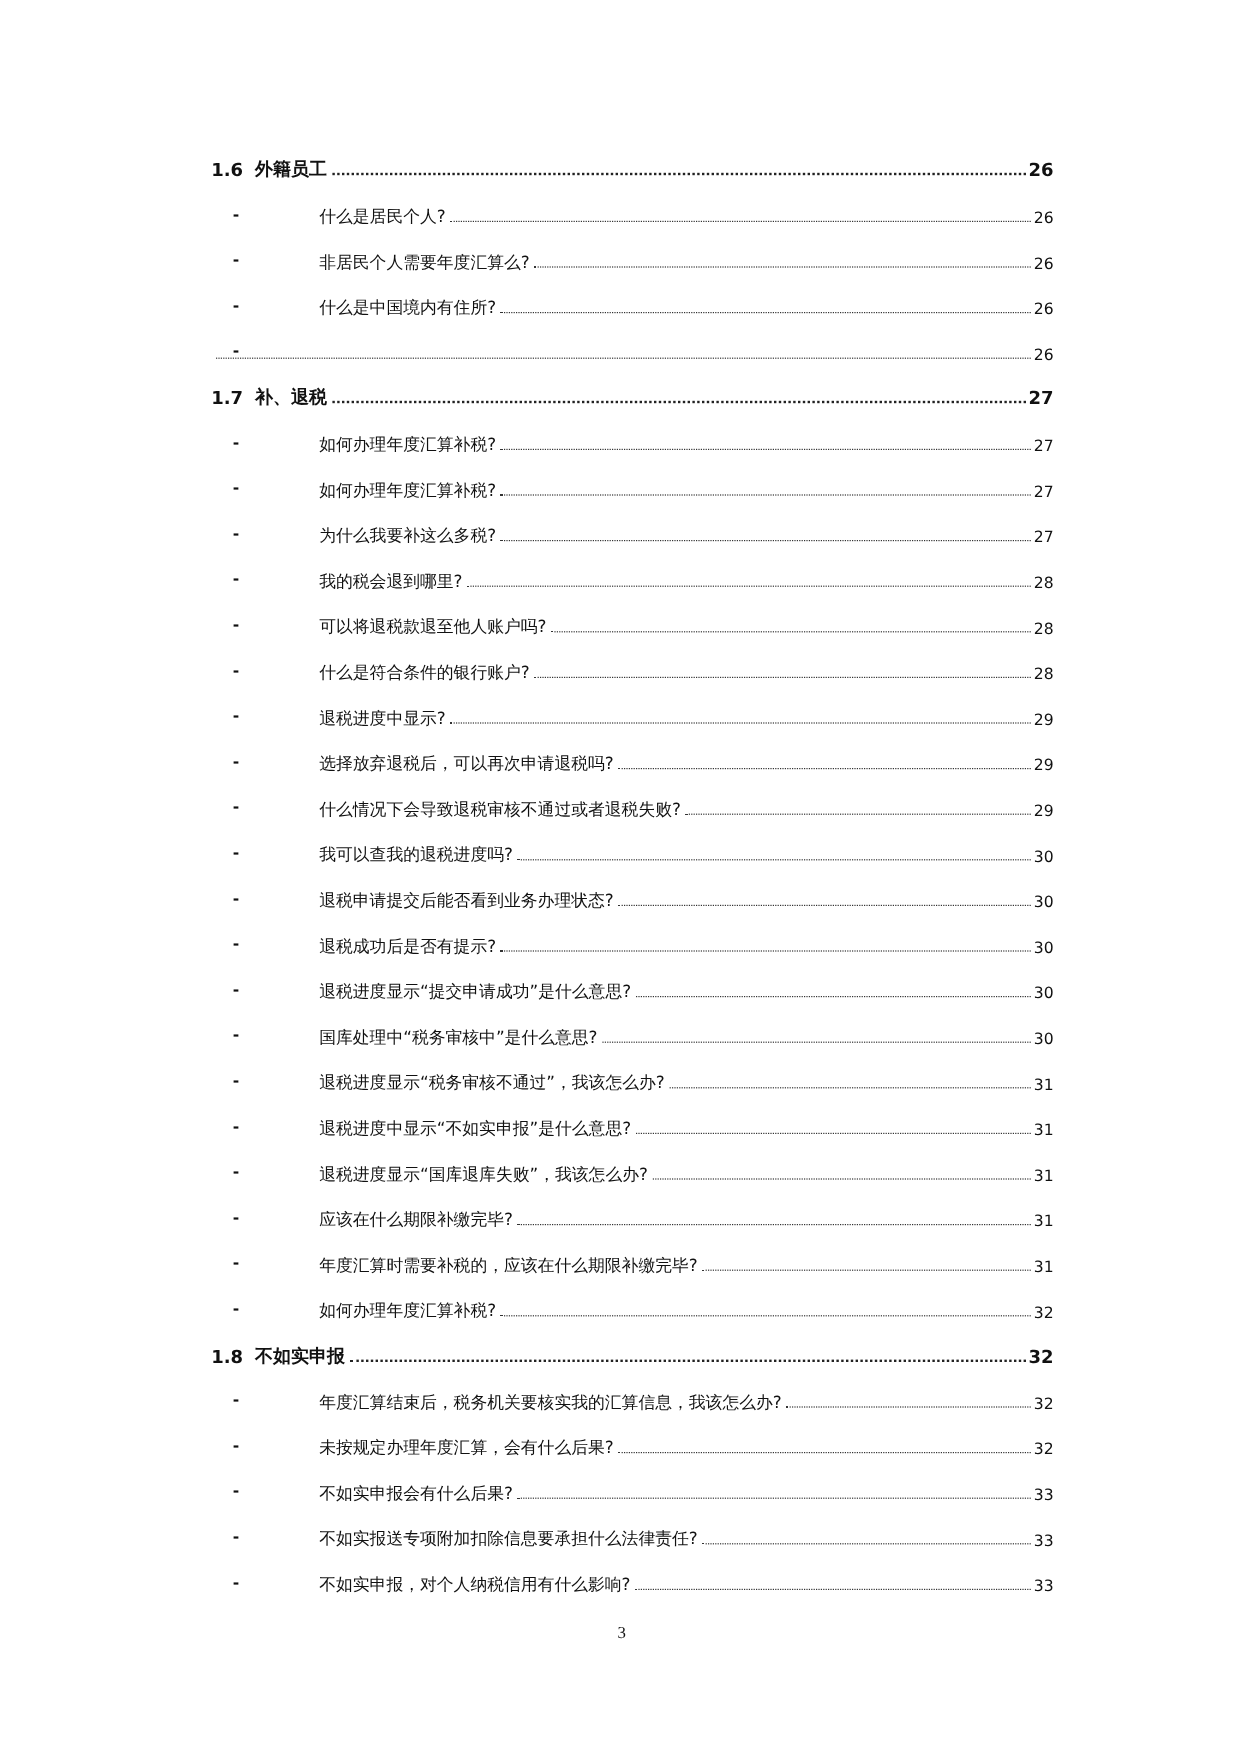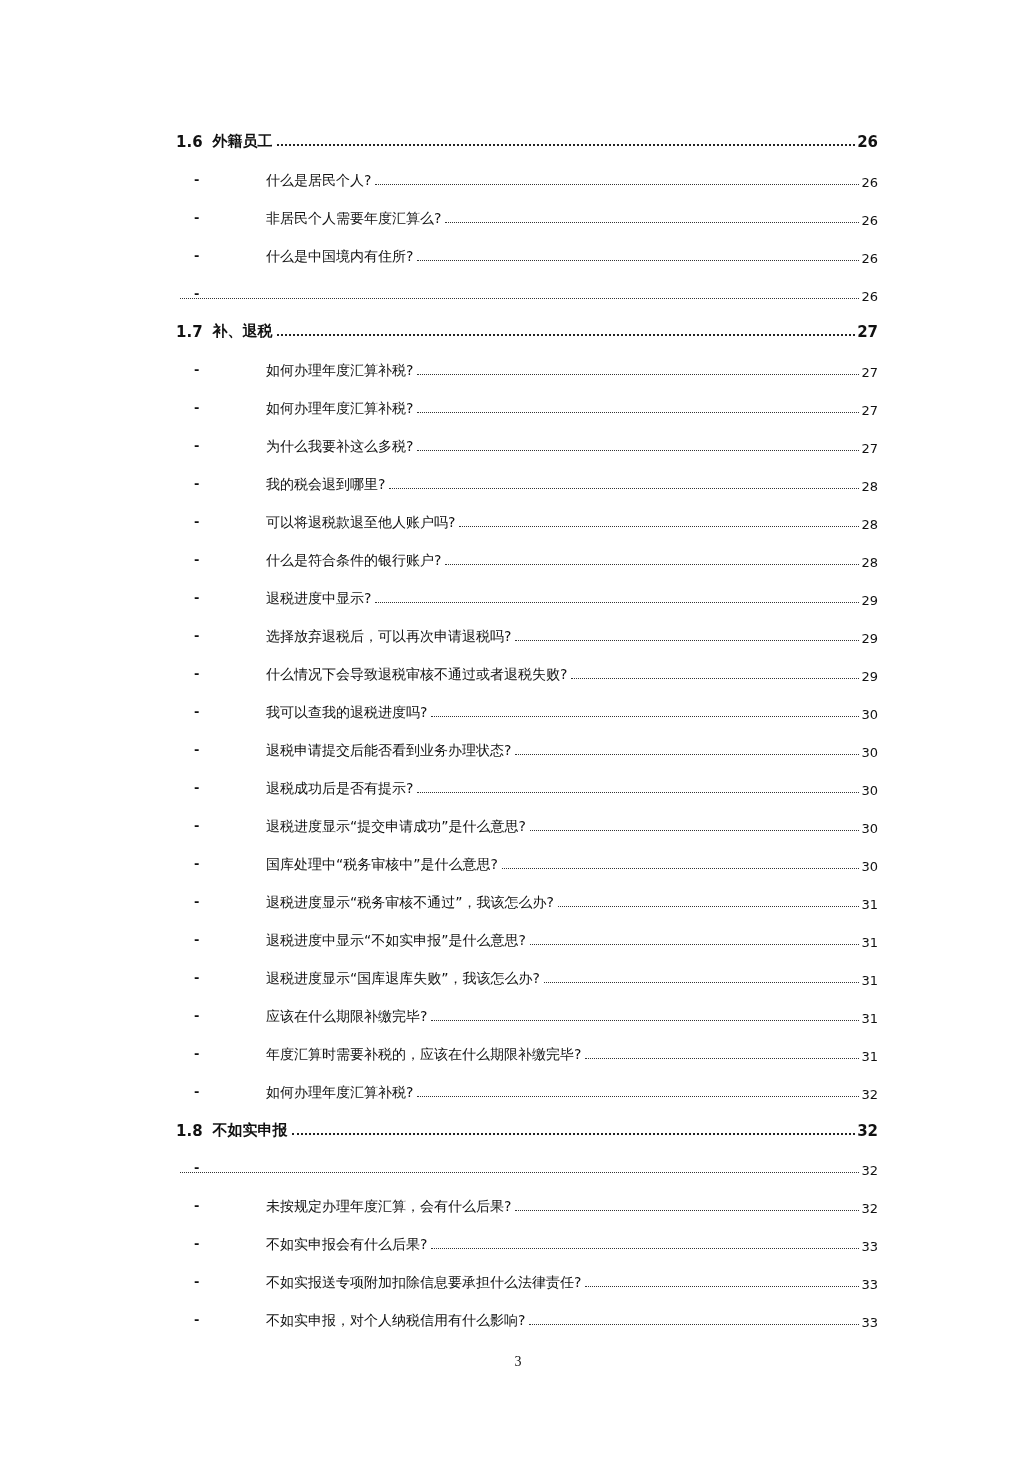--- a/index.html
+++ b/index.html
@@ -181,20 +181,21 @@
       <span class="pg">32</span>
     </div>
     <div class="row h" style="top: 1116px; justify-content: flex-end;">
       <span class="num">1.8</span>
       <span class="txt">不如实申报</span>
       <span class="lead"></span>
       <span class="pg">32</span>
     </div>
     <div class="row e" style="top: 1154px;">
       <span class="dash">-</span>
+      <span class="txt">年度汇算结束后，税务机关要核实我的汇算信息，我该怎么办?</span>
       <span class="lead"></span>
       <span class="pg">32</span>
     </div>
     <div class="row e" style="top: 1192px;">
       <span class="dash">-</span>
       <span class="txt">未按规定办理年度汇算，会有什么后果?</span>
       <span class="lead"></span>
       <span class="pg">32</span>
     </div>
     <div class="row e" style="top: 1230px;">

